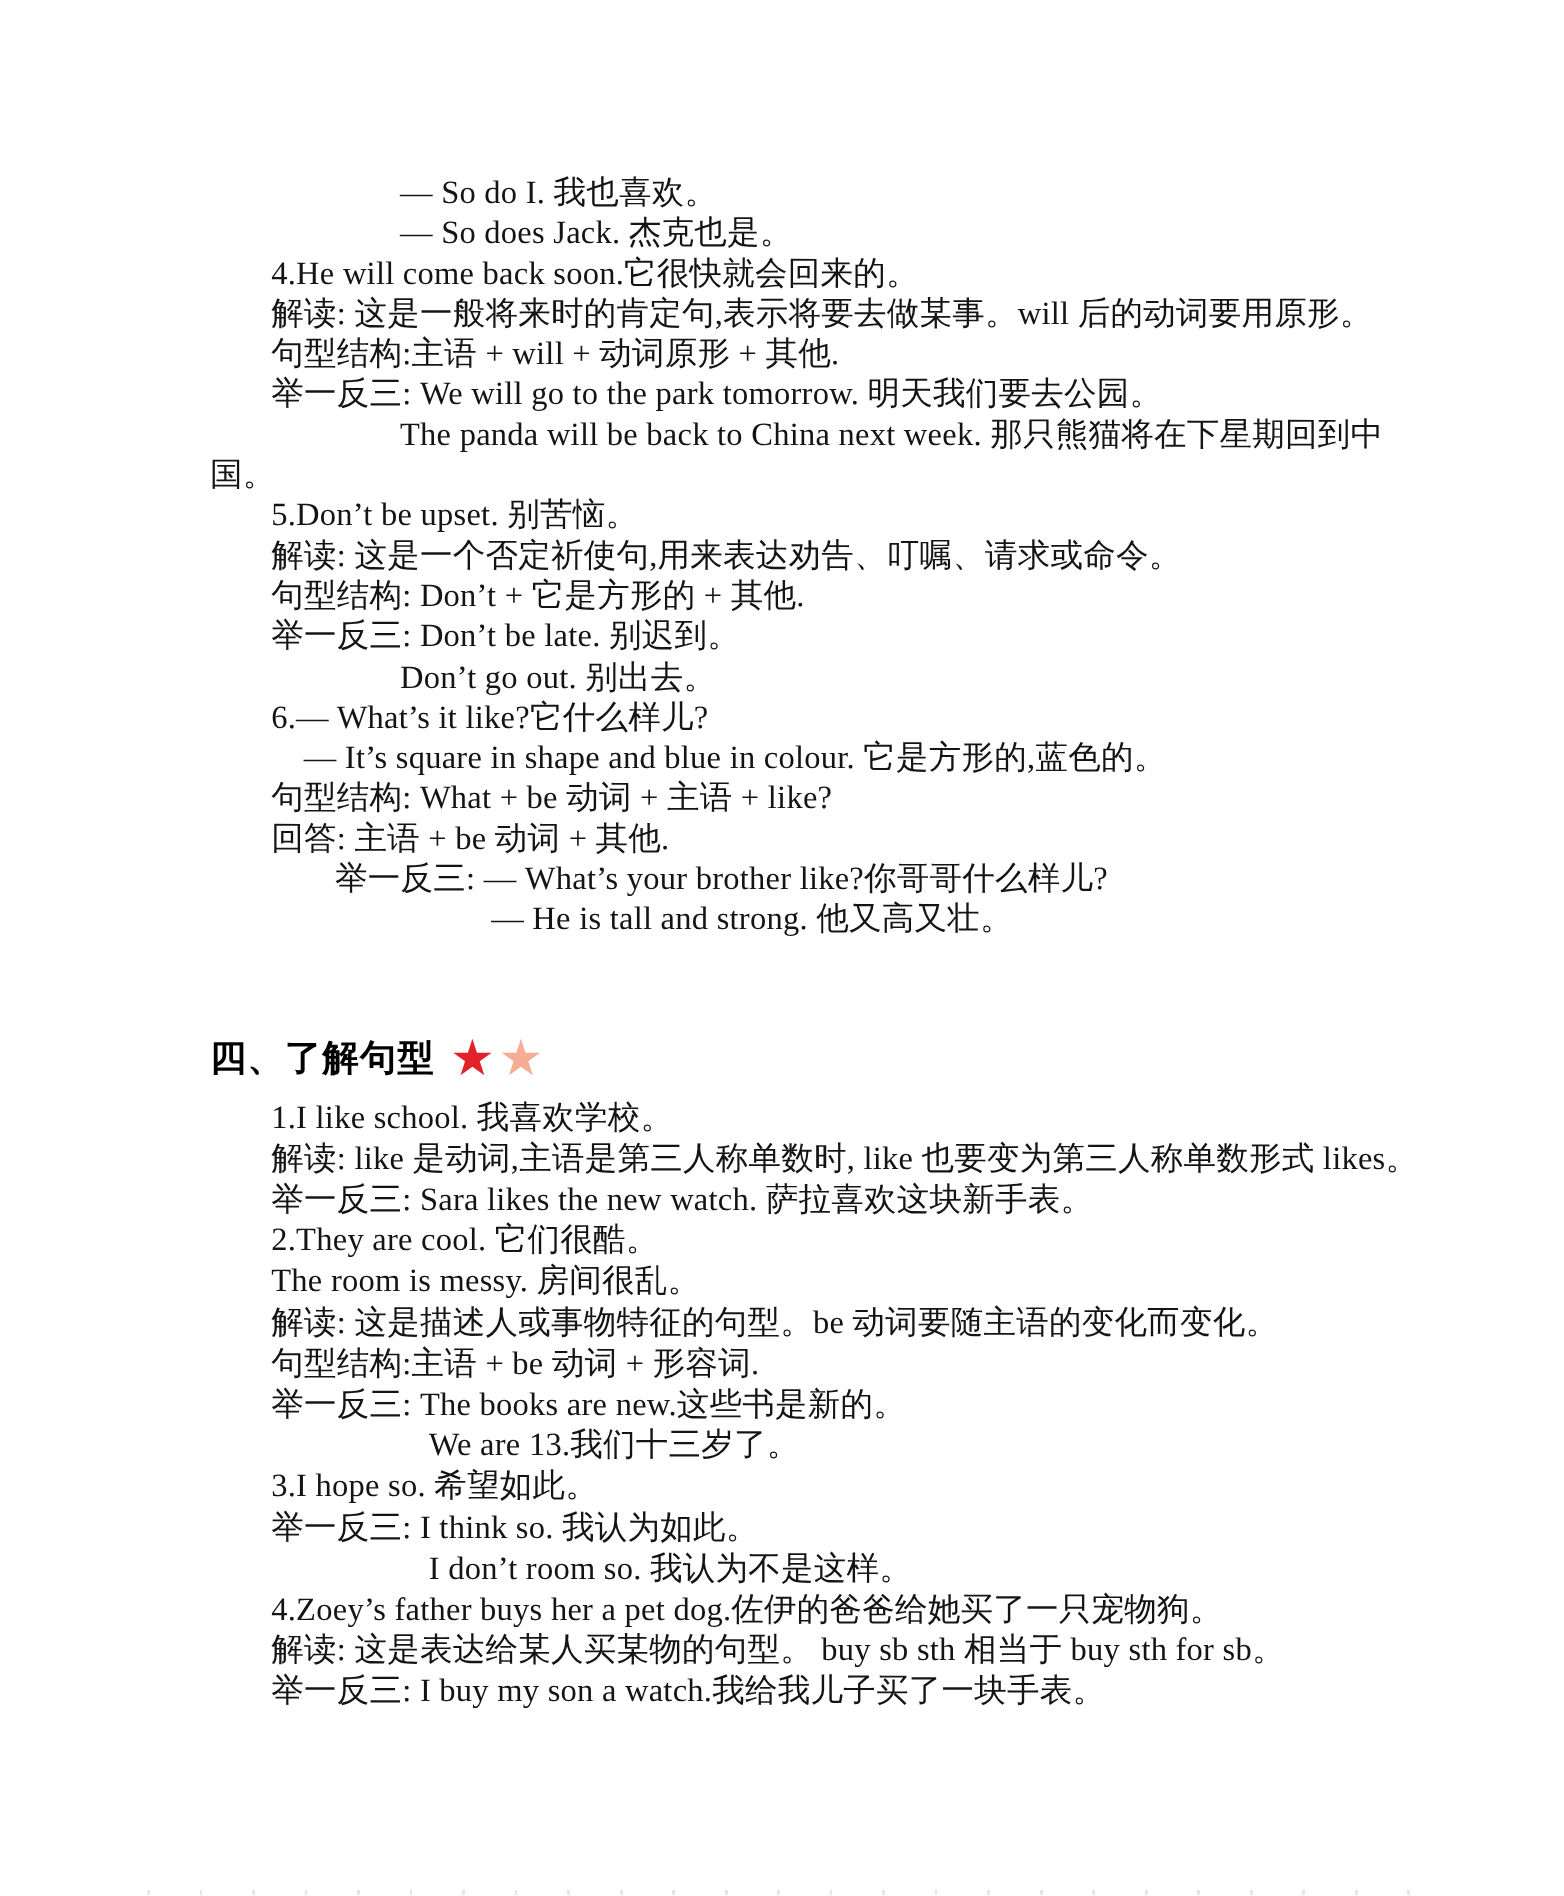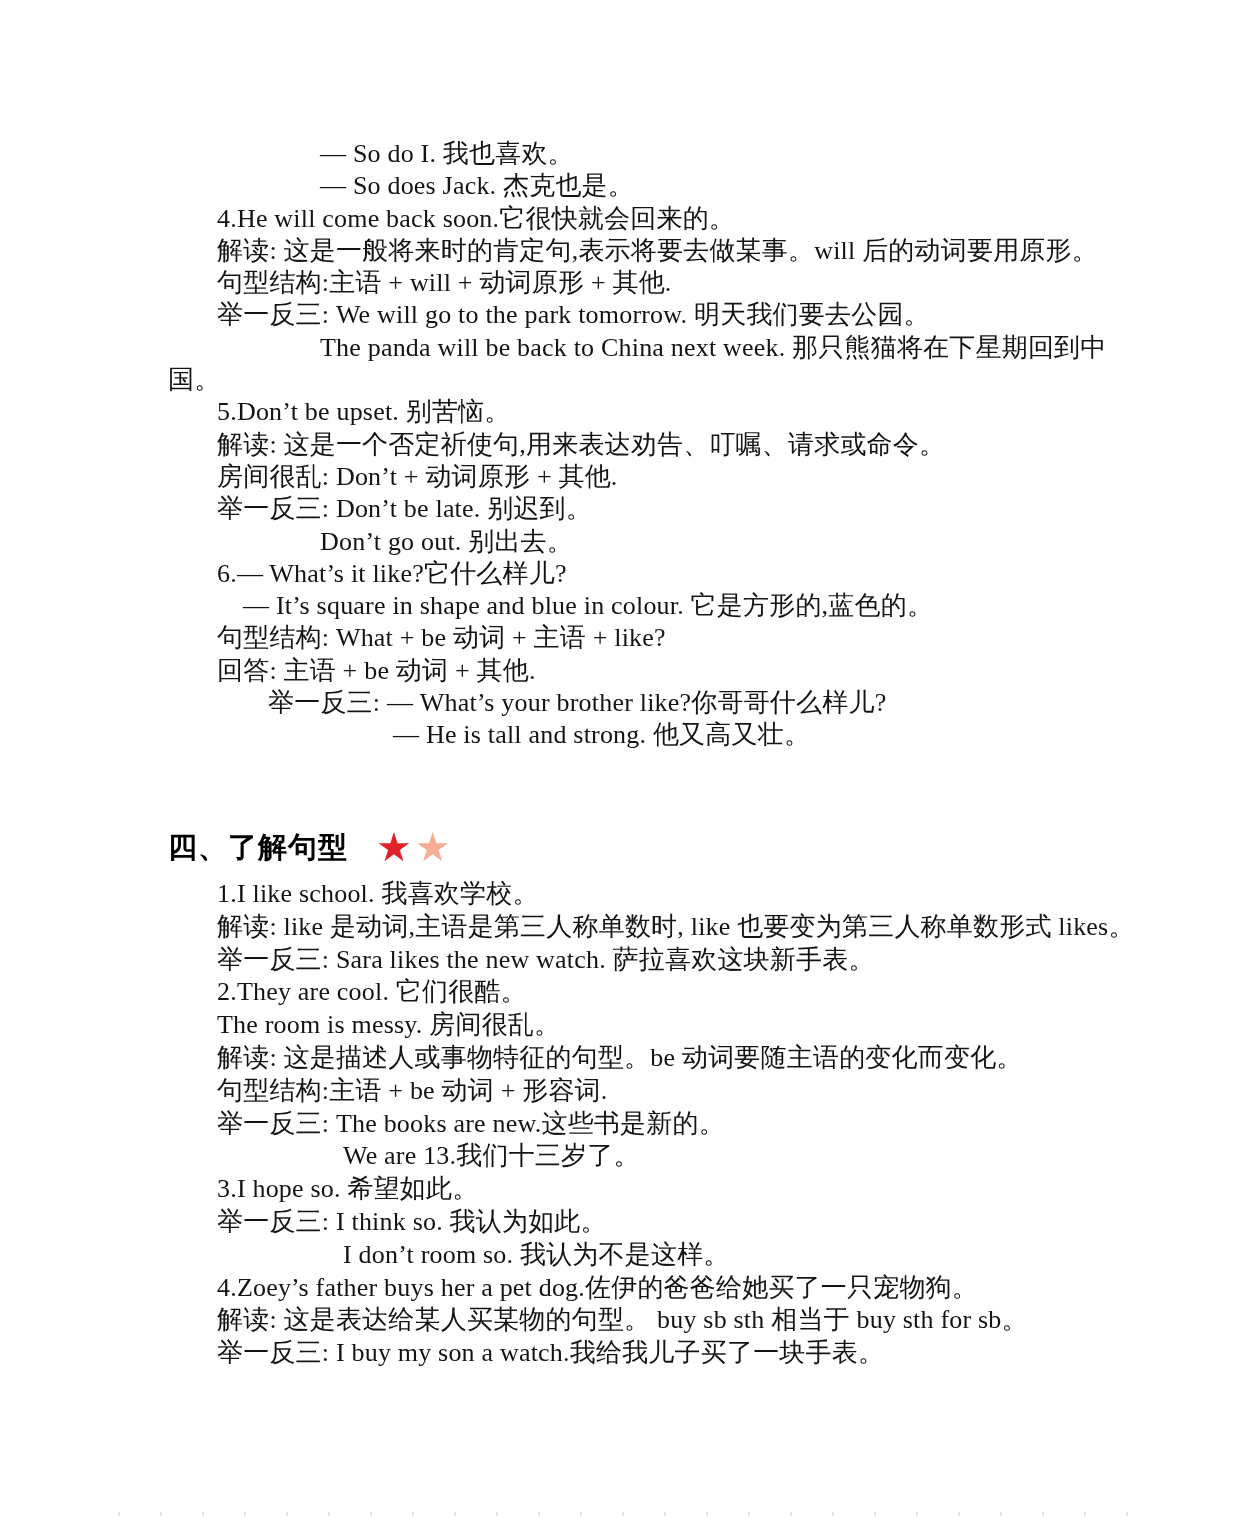--- a/index.html
+++ b/index.html
@@ -25,21 +25,21 @@
   
   .i168{padding-left:168px;}
   .i217{padding-left:217px;}
   .i243{padding-left:243px;}
   .i268{padding-left:268px;}
   .i320{padding-left:320px;}
   .i343{padding-left:343px;}
   .i393{padding-left:393px;}
   .section-header{
     position:absolute;top:827px;left:168px;
-    display:flex;align-items:center;gap:28px;
+    display:flex;align-items:center;gap:12px;
     font-family:"Liberation Sans","DejaVu Sans",sans-serif;
   }
   .section-header .title{
     font-size:29px;font-weight:700;color:#000000;
     letter-spacing:1px;line-height:40px;
   }
   .stars{display:flex;align-items:center;letter-spacing:3px;line-height:40px;}
   .star{font-size:40px;line-height:40px;}
   .star-1{color:#e12329;}
   .star-2{color:#f5ad93;}
@@ -59,21 +59,21 @@
     <div class="line i320">— So do I. 我也喜欢。</div>
     <div class="line i320">— So does Jack. 杰克也是。</div>
     <div class="line i217">4.He will come back soon.它很快就会回来的。</div>
     <div class="line i217">解读: 这是一般将来时的肯定句,表示将要去做某事。will 后的动词要用原形。</div>
     <div class="line i217">句型结构:主语 + will + 动词原形 + 其他.</div>
     <div class="line i217">举一反三: We will go to the park tomorrow. 明天我们要去公园。</div>
     <div class="line i320">The panda will be back to China next week. 那只熊猫将在下星期回到中</div>
     <div class="line i168">国。</div>
     <div class="line i217">5.Don’t be upset. 别苦恼。</div>
     <div class="line i217">解读: 这是一个否定祈使句,用来表达劝告、叮嘱、请求或命令。</div>
-    <div class="line i217">房间很乱: Don’t + 动词原形 + 其他.</div>
+    <div class="line i217">句型结构: Don’t + 它是方形的 + 其他.</div>
     <div class="line i217">举一反三: Don’t be late. 别迟到。</div>
     <div class="line i320">Don’t go out. 别出去。</div>
     <div class="line i217">6.— What’s it like?它什么样儿?</div>
     <div class="line i243">— It’s square in shape and blue in colour. 它是方形的,蓝色的。</div>
     <div class="line i217">句型结构: What + be 动词 + 主语 + like?</div>
     <div class="line i217">回答: 主语 + be 动词 + 其他.</div>
     <div class="line i268">举一反三: — What’s your brother like?你哥哥什么样儿?</div>
     <div class="line i393">— He is tall and strong. 他又高又壮。</div>
   </div>
 

